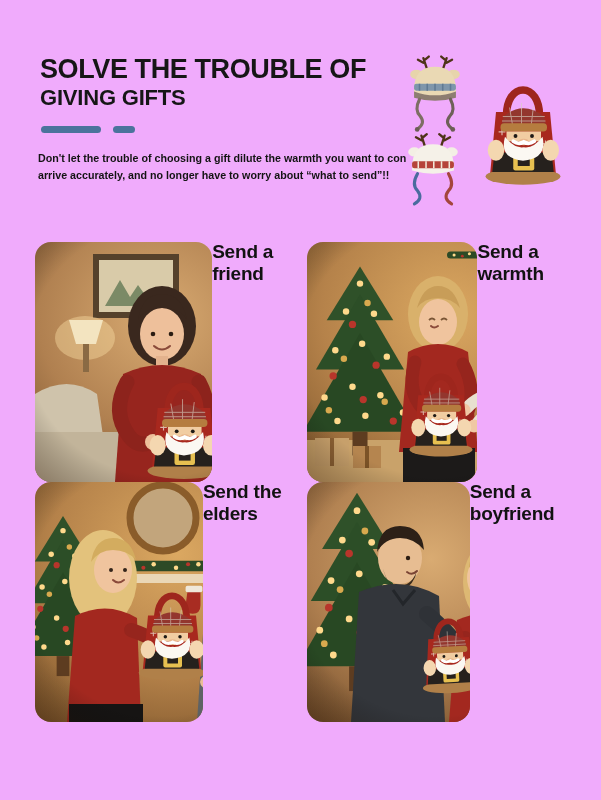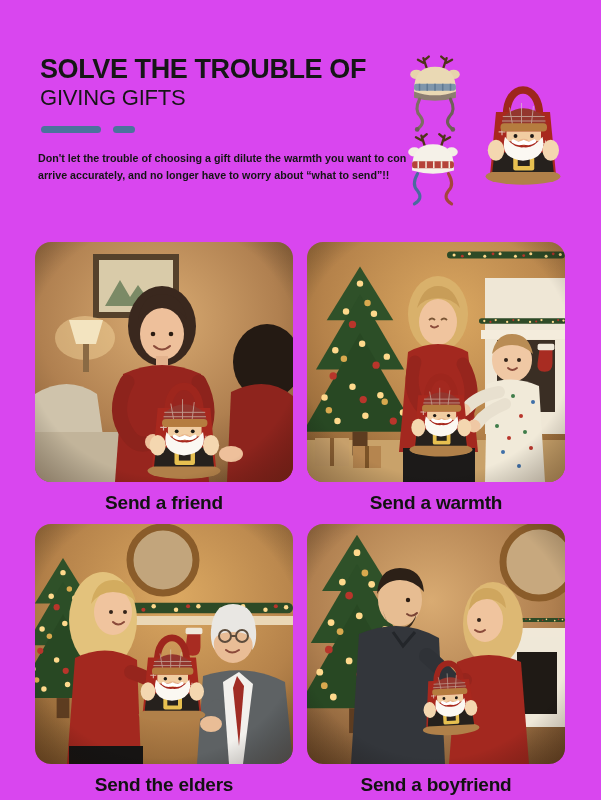--- a/index.html
+++ b/index.html
@@ -1,39 +1,39 @@
 <!DOCTYPE html>
 <html><head>
 <meta charset="utf-8">
 <style>
   * { margin:0; padding:0; box-sizing:border-box; }
   html,body { width:601px; height:800px; background:#ffffff; overflow:hidden;
               font-family:"Liberation Sans", sans-serif; }
-  .page { position:relative; width:601px; height:800px; background:#d946ef; }
+  .page { position:relative; width:601px; height:800px; background:#f0abfc; }
 
   
   .title-block { position:absolute; left:40px; top:54px; }
   .title-l1 { font-size:27px; font-weight:800; color:#161616; letter-spacing:-0.4px; line-height:31px; }
-  .title-l2 { font-size:22px; font-weight:400; color:#161616; letter-spacing:-0.2px; line-height:26px; }
+  .title-l2 { font-size:22px; font-weight:700; color:#161616; letter-spacing:-0.2px; line-height:26px; }
   .dashes { position:absolute; left:41px; top:126px; display:flex; gap:12px; }
   .dash-long  { width:60px; height:7px; border-radius:4px; background:#4b739c; }
   .dash-short { width:22px; height:7px; border-radius:4px; background:#4b739c; }
   .intro { position:absolute; left:38px; top:150px; width:345px; }
   .intro-line { font-size:10.7px; font-weight:700; color:#141414; line-height:17px; white-space:pre; }
 
   .products { position:absolute; left:398px; top:46px; width:176px; height:164px; }
   .hat { position:absolute; width:62px; height:78px; }
   .hat-top { left:6px; top:8px; }
   .hat-bottom { left:4px; top:84px; }
   .product-bag { position:absolute; left:80px; top:10px; width:90px; height:148px; }
 
   
   .gallery { position:absolute; left:35px; top:242px; width:530px;
              display:grid; grid-template-columns:258px 258px; column-gap:14px; row-gap:0; }
-  .card { display:flex; flex-direction:column; }
+  .card { display:flex; flex-direction:row; }
   .photo { width:258px; height:240px; border-radius:16px; overflow:hidden; position:relative; }
   .photo svg { display:block; width:258px; height:240px; }
   .caption { height:42px; display:flex; align-items:center; justify-content:center;
              font-size:19px; font-weight:800; color:#121212; letter-spacing:-0.2px; }
   .hidden-defs { position:absolute; width:0; height:0; overflow:hidden; }
 </style>
 </head>
 <body>
 
 <svg class="hidden-defs" aria-hidden="true">

